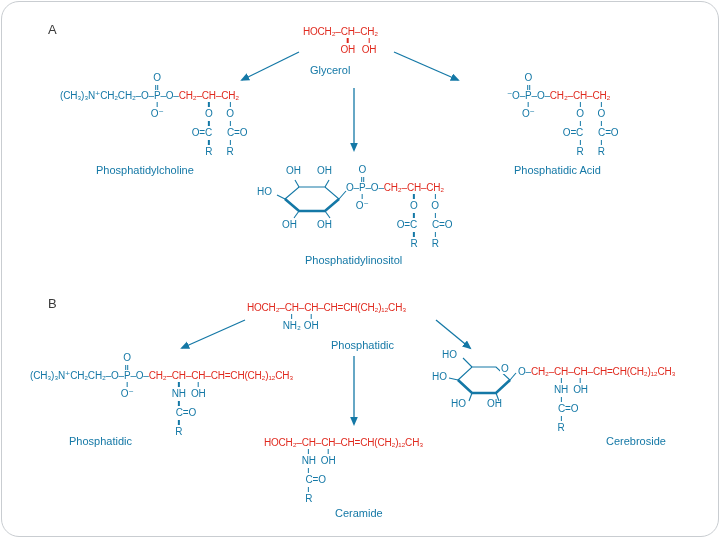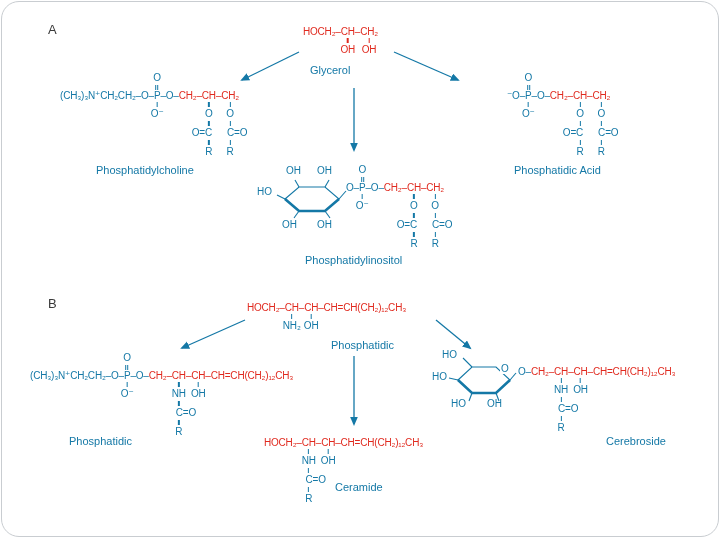--- a/index.html
+++ b/index.html
@@ -410,21 +410,21 @@
         <div class="col">
           <div class="frag" style="color: rgb(224, 42, 31);">CH=CH(CH₂)₁₂CH₃</div>
         </div>
       </div>
       <div class="mol-label" style="left: 308px; top: 62px; color: rgb(20, 120, 166);">Glycerol</div>
       <div class="mol-label" style="left: 94px; top: 162px; color: rgb(20, 120, 166);">Phosphatidylcholine</div>
       <div class="mol-label" style="left: 512px; top: 162px; color: rgb(20, 120, 166);">Phosphatidic Acid</div>
       <div class="mol-label" style="left: 303px; top: 252px; color: rgb(20, 120, 166);">Phosphatidylinositol</div>
       <div class="mol-label" style="left: 329px; top: 337px; color: rgb(20, 120, 166);">Phosphatidic</div>
       <div class="mol-label" style="left: 67px; top: 433px; color: rgb(20, 120, 166);">Phosphatidic</div>
-      <div class="mol-label" style="left: 333px; top: 479px; color: rgb(20, 120, 166);">Ceramide</div>
+      <div class="mol-label" style="left: 333px; top: 505px; color: rgb(20, 120, 166);">Ceramide</div>
       <div class="mol-label" style="left: 604px; top: 433px; color: rgb(20, 120, 166);">Cerebroside</div>
       <div class="ring-lab" style="left: 284px; top: 163px; color: rgb(20, 120, 166);">OH</div>
       <div class="ring-lab" style="left: 315px; top: 163px; color: rgb(20, 120, 166);">OH</div>
       <div class="ring-lab" style="left: 255px; top: 184px; color: rgb(20, 120, 166);">HO</div>
       <div class="ring-lab" style="left: 280px; top: 217px; color: rgb(20, 120, 166);">OH</div>
       <div class="ring-lab" style="left: 315px; top: 217px; color: rgb(20, 120, 166);">OH</div>
       <div class="ring-lab" style="left: 440px; top: 347px; color: rgb(20, 120, 166);">HO</div>
       <div class="ring-lab" style="left: 430px; top: 369px; color: rgb(20, 120, 166);">HO</div>
       <div class="ring-lab" style="left: 449px; top: 396px; color: rgb(20, 120, 166);">HO</div>
       <div class="ring-lab" style="left: 485px; top: 396px; color: rgb(20, 120, 166);">OH</div>

